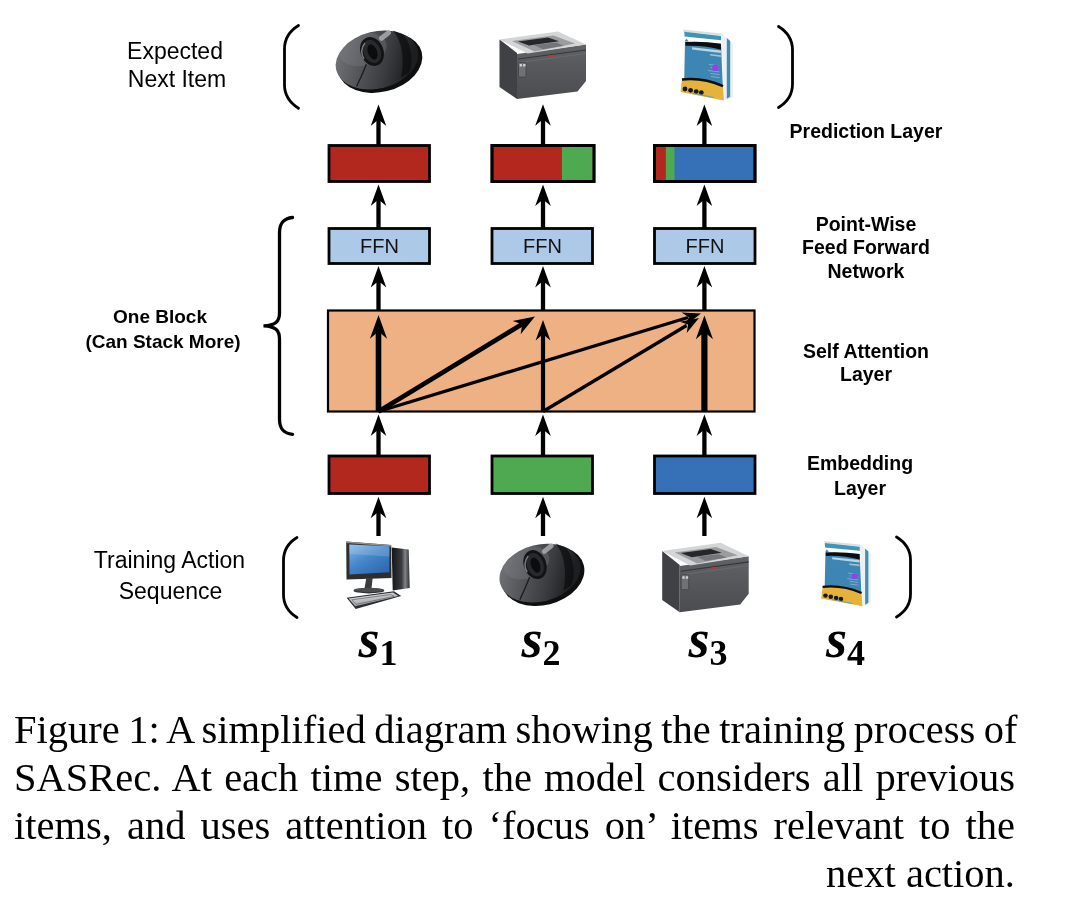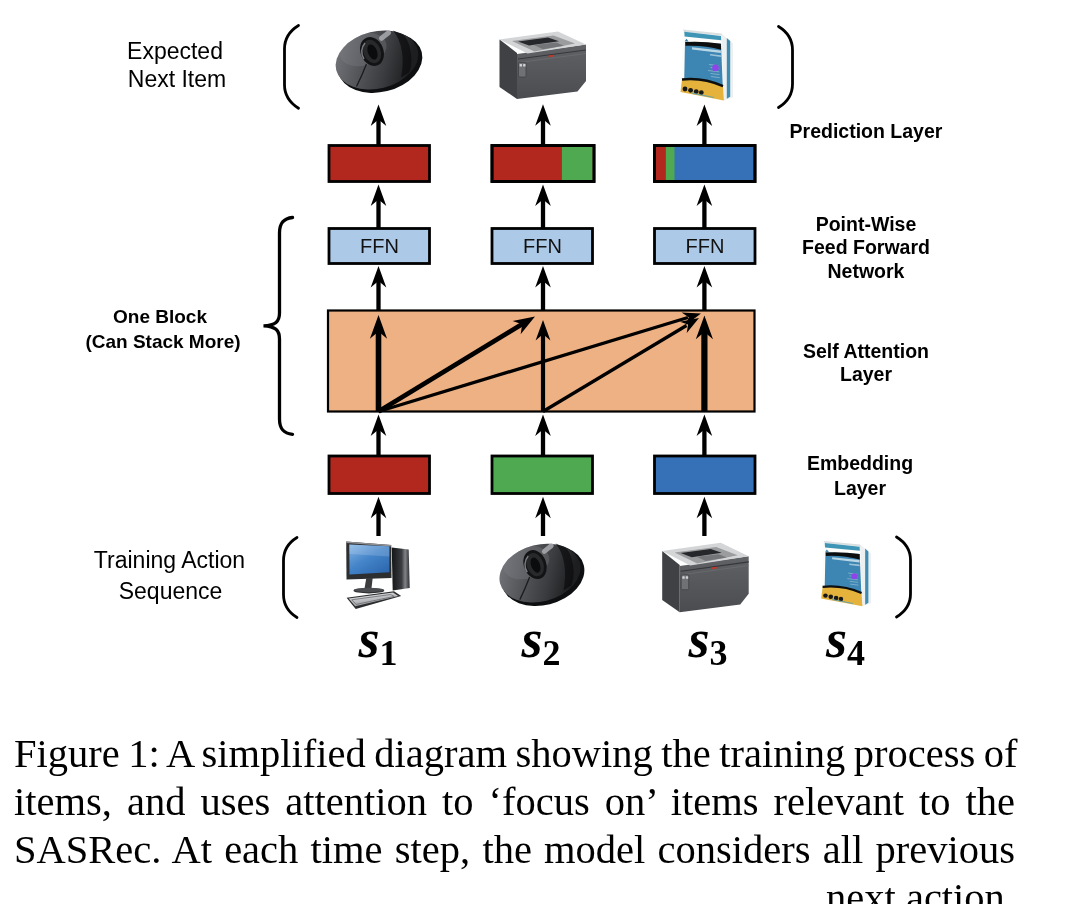--- a/index.html
+++ b/index.html
@@ -1,21 +1,21 @@
 <!DOCTYPE html>
 <html><head>
 <meta charset="utf-8">
 <style>
   html,body{margin:0;padding:0;background:#ffffff;}
   #page{position:relative;width:1080px;height:904px;background:#ffffff;overflow:hidden;}
   #diag{position:absolute;left:0;top:0;}
   .cap{position:absolute;left:14px;top:706px;width:1001px;
        font-family:"Liberation Serif",serif;font-size:40.5px;color:#000;}
   .cap .j{text-align:justify;text-align-last:justify;line-height:48px;white-space:nowrap;}
-  .cap .j1{word-spacing:-1.6px;margin-top:24px;}
+  .cap .j1{word-spacing:-1.6px;}
   .cap .l{text-align:right;line-height:48px;}
 </style>
 </head>
 <body>
 <div id="page">
 <svg id="diag" width="1080" height="680" viewBox="0 0 1080 680" xmlns="http://www.w3.org/2000/svg" xmlns:xlink="http://www.w3.org/1999/xlink">
 <defs>
   <linearGradient id="mbody" x1="0" y1="0" x2="1" y2="0.35">
     <stop offset="0" stop-color="#7a7c81"></stop>
     <stop offset="0.4" stop-color="#55575b"></stop>
@@ -248,17 +248,17 @@
   <use href="#printer" xlink:href="#printer" transform="translate(498,31)"></use>
   <use href="#paperbox" xlink:href="#paperbox" transform="translate(680,28)"></use>
   <use href="#computer" xlink:href="#computer" transform="translate(345.7,539.5)"></use>
   <use href="#mouse" xlink:href="#mouse" transform="translate(498.8,540.6) scale(0.98,1)"></use>
   <use href="#printer" xlink:href="#printer" transform="translate(660.7,542.3) scale(1,1.03)"></use>
   <use href="#paperbox" xlink:href="#paperbox" transform="translate(820.7,539.5) scale(0.95,0.92)"></use>
 </g>
 </svg>
 <div class="cap">
   <div class="j j1">Figure 1: A simplified diagram showing the training process of</div>
+  <div class="j">SASRec. At each time step, the model considers all previous</div>
   <div class="j">items, and uses attention to ‘focus on’ items relevant to the</div>
-  <div class="j">SASRec. At each time step, the model considers all previous</div>
   <div class="l">next action.</div>
 </div>
 </div>
 
 </body></html>

